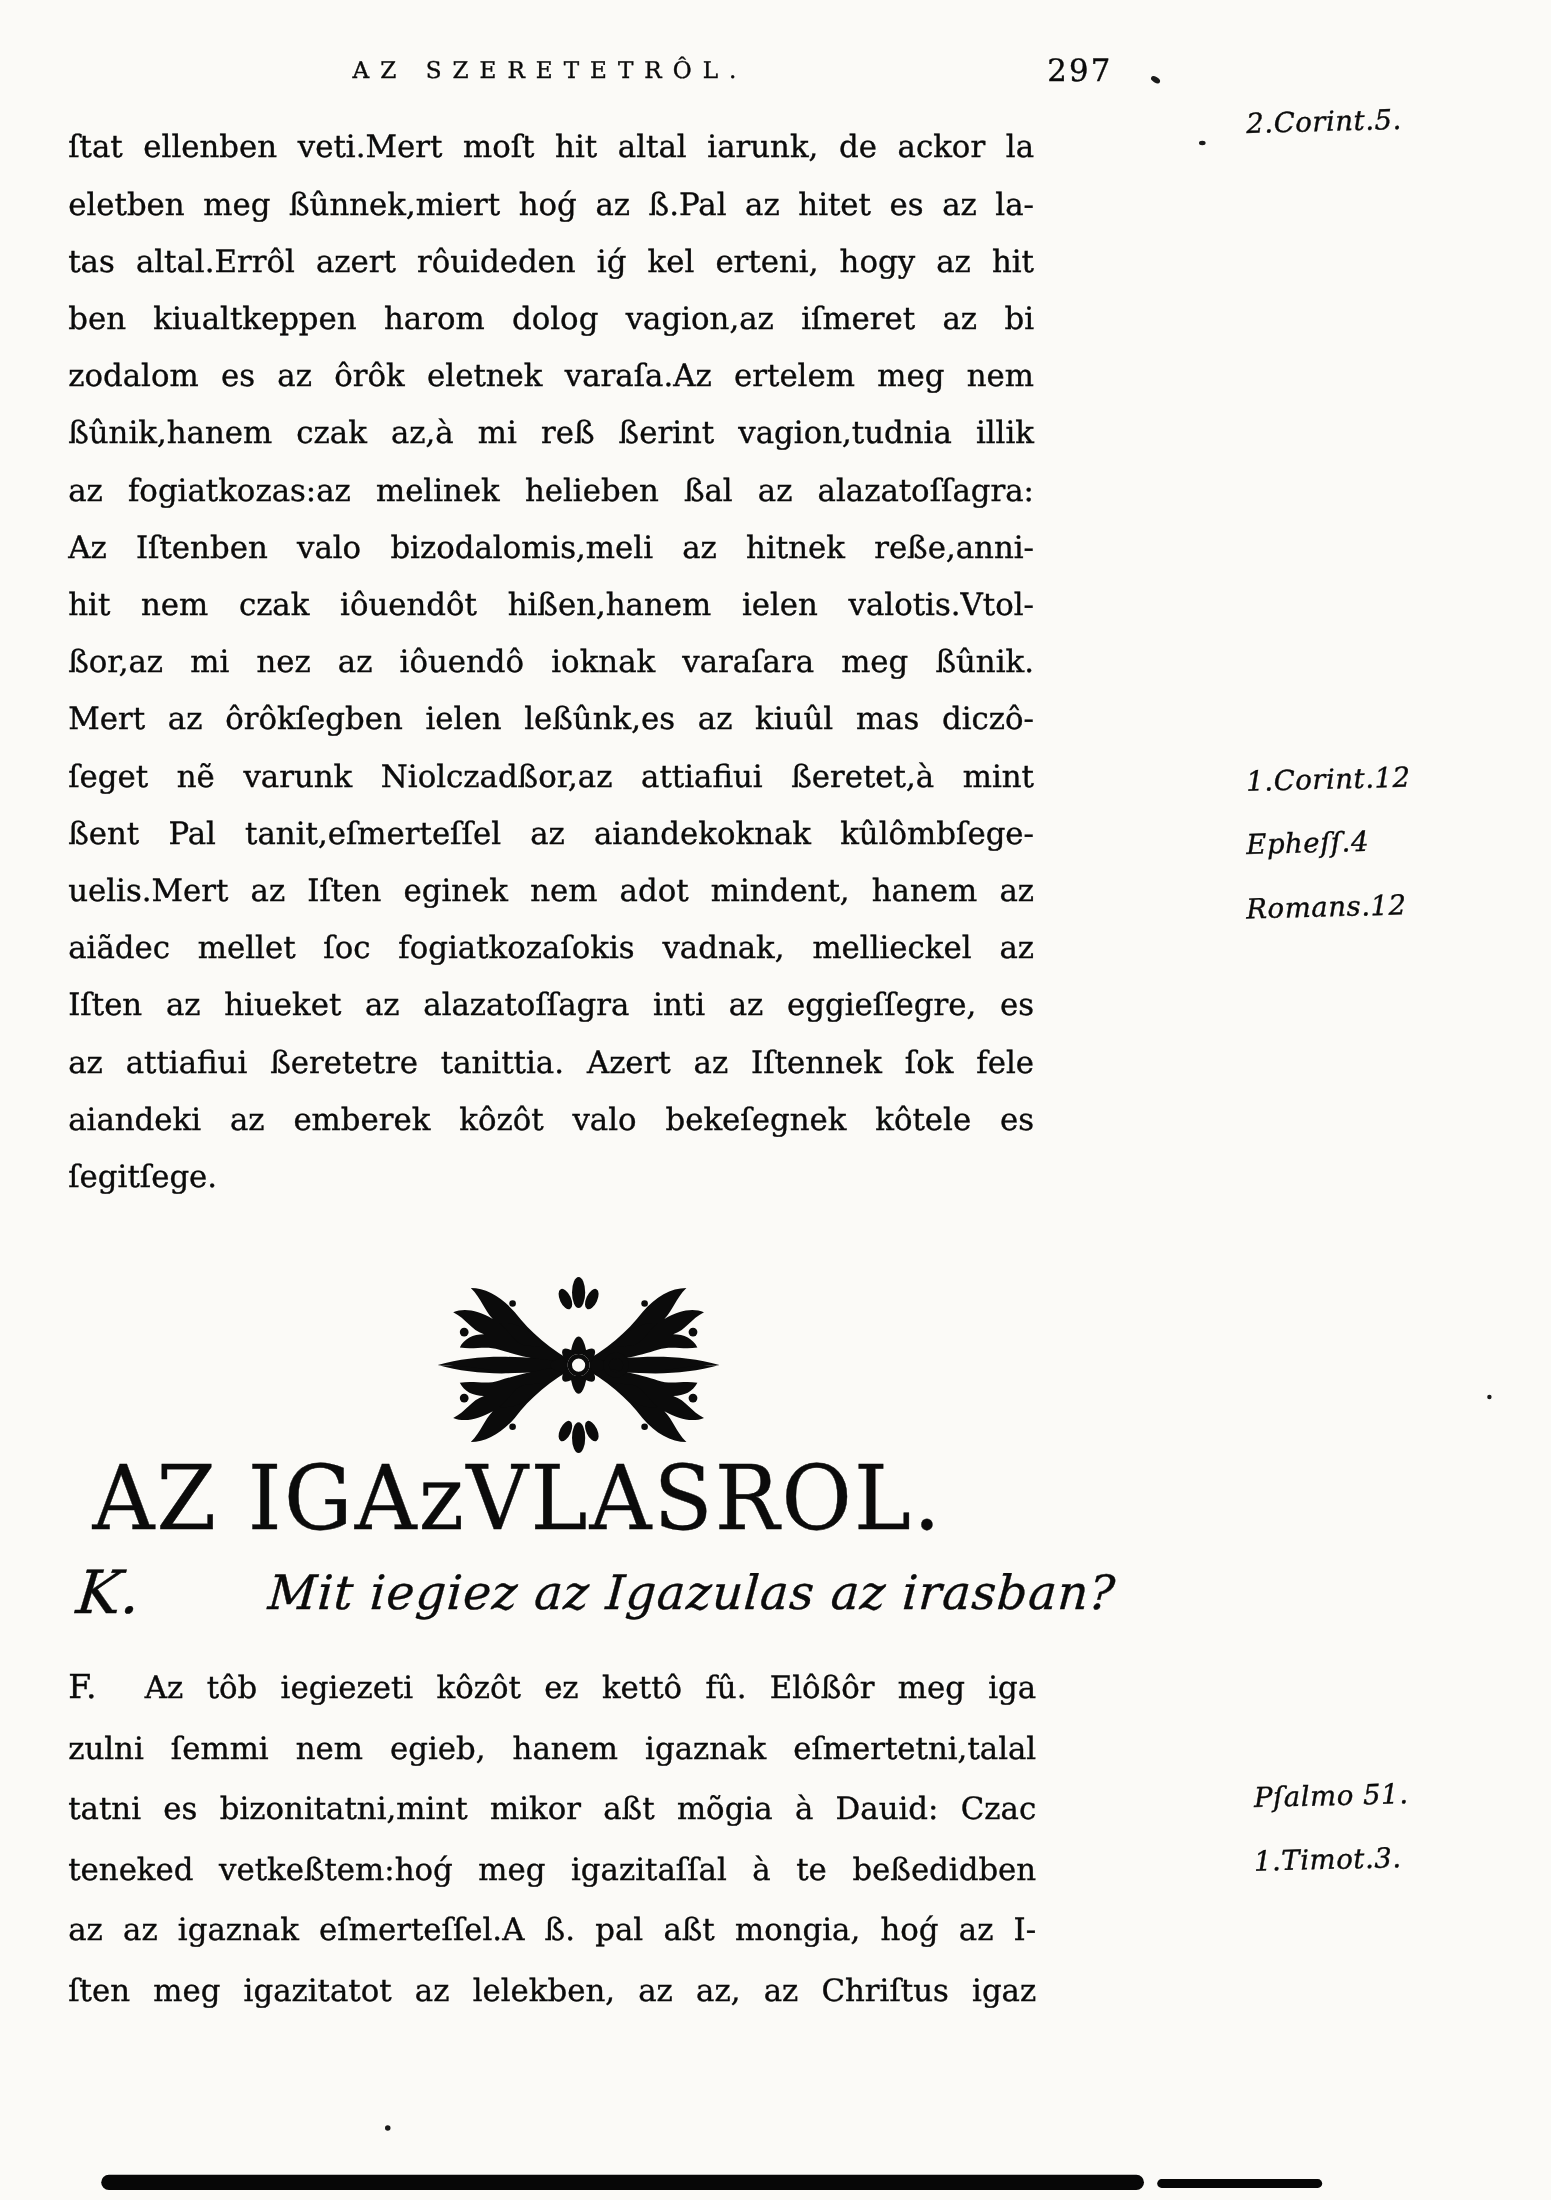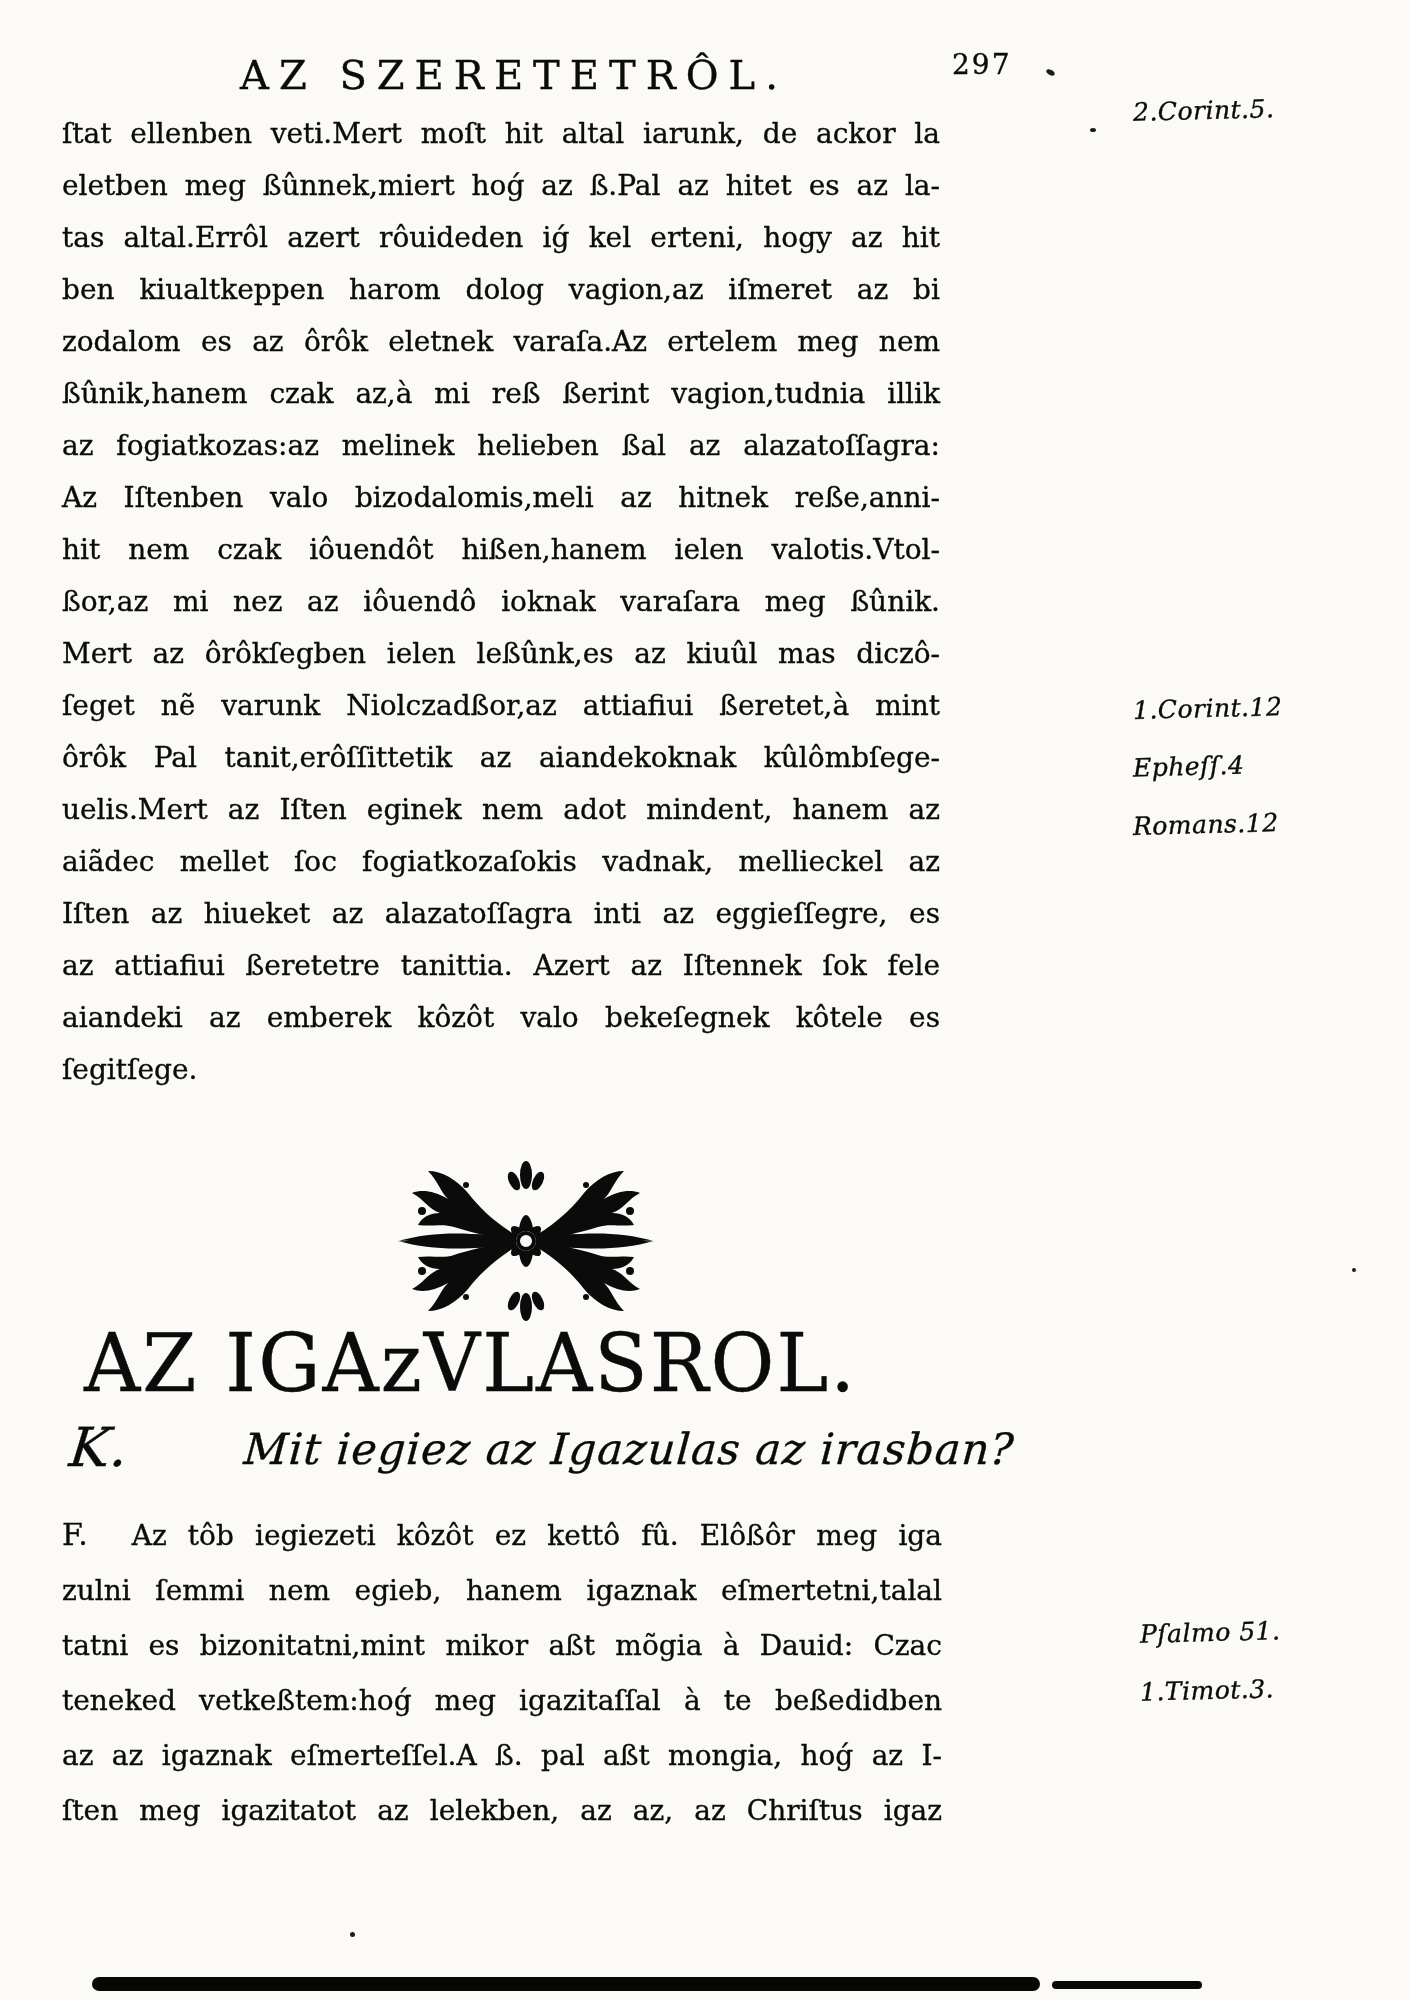--- a/index.html
+++ b/index.html
@@ -8,21 +8,21 @@
     width:1410px;height:2000px;
     background:#fbfaf7;
     color:#0b0b0b;
     font-family:"DejaVu Serif","Liberation Serif",serif;
     overflow:hidden;
     -webkit-text-stroke:0.35px #0b0b0b;
   }
   
   .running-title{
     position:absolute;left:240px;top:52px;width:520px;
-    font-size:40px;letter-spacing:10px;text-align:center;
+    font-size:21px;letter-spacing:10px;text-align:center;
     white-space:nowrap;
   }
   .page-number{
     position:absolute;left:952px;top:48px;
     font-size:28px;letter-spacing:2px;
   }
   
   .body-block{
     position:absolute;left:62px;top:108px;width:878px;
   }
@@ -115,21 +115,21 @@
     <div class="bline">tas altal.Errôl azert rôuideden iǵ kel erteni, hogy az hit</div>
     <div class="bline">ben kiualtkeppen harom dolog vagion,az iſmeret az bi</div>
     <div class="bline">zodalom es az ôrôk eletnek varaſa.Az ertelem meg nem</div>
     <div class="bline">ßûnik,hanem czak az,à mi reß ßerint vagion,tudnia illik</div>
     <div class="bline">az fogiatkozas:az melinek helieben ßal az alazatoſſagra:</div>
     <div class="bline">Az Iſtenben valo bizodalomis,meli az hitnek reße,anni-</div>
     <div class="bline">hit nem czak iôuendôt hißen,hanem ielen valotis.Vtol-</div>
     <div class="bline">ßor,az mi nez az iôuendô ioknak varaſara meg ßûnik.</div>
     <div class="bline">Mert az ôrôkſegben ielen leßûnk,es az kiuûl mas diczô-</div>
     <div class="bline">ſeget nẽ varunk Niolczadßor,az attiafiui ßeretet,à mint</div>
-    <div class="bline">ôrôk Pal tanit,erôſſittetik az aiandekoknak kûlômbſege-</div>
+    <div class="bline">ßent Pal tanit,eſmerteſſel az aiandekoknak kûlômbſege-</div>
     <div class="bline">uelis.Mert az Iſten eginek nem adot mindent, hanem az</div>
     <div class="bline">aiãdec mellet ſoc fogiatkozaſokis vadnak, mellieckel az</div>
     <div class="bline">Iſten az hiueket az alazatoſſagra inti az eggieſſegre, es</div>
     <div class="bline">az attiafiui ßeretetre tanittia. Azert az Iſtennek ſok fele</div>
     <div class="bline">aiandeki az emberek kôzôt valo bekeſegnek kôtele es</div>
     <div class="bline short">ſegitſege.</div>
   </div>
 
   <svg class="ornament" viewBox="0 0 262 162" xmlns="http://www.w3.org/2000/svg" fill="#0b0b0b">
     <defs>

